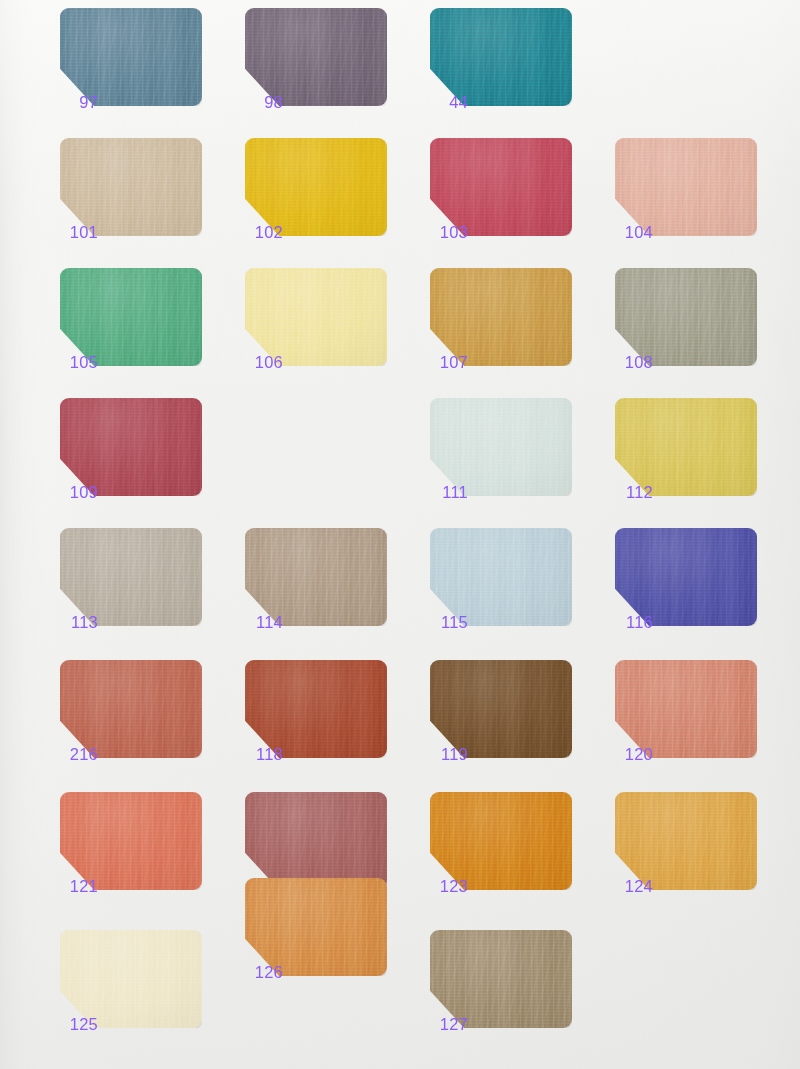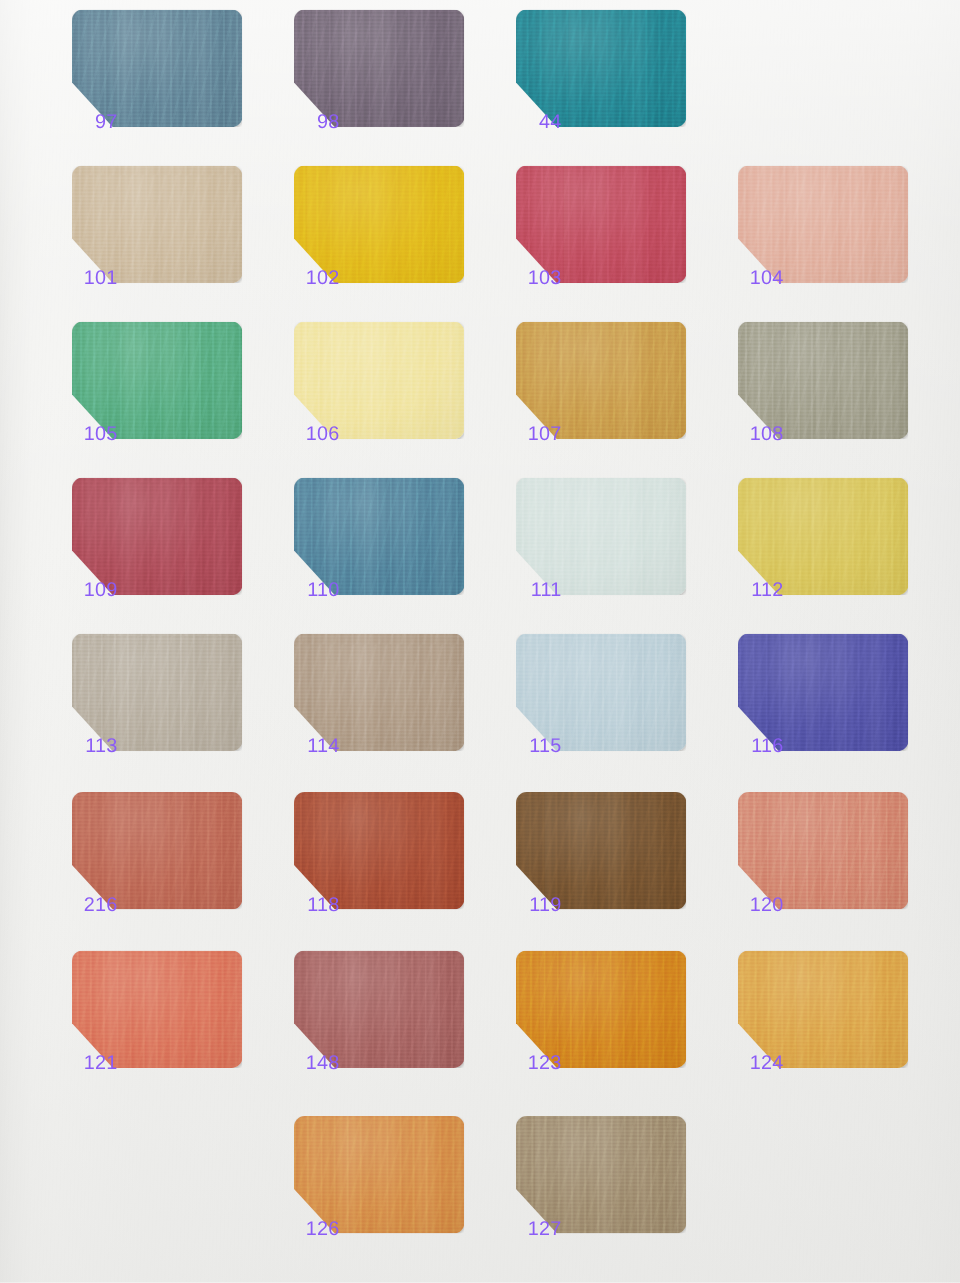--- a/index.html
+++ b/index.html
@@ -280,29 +280,20 @@
       </div>
       <div class="cell" style="left: 42px; top: 396px;">
         <div class="chip" title="109 — crimson rose">
           <div class="base" style="background: rgb(168, 67, 80);"></div>
           <div class="weave" style="background-position: 36px 24px;"></div>
           <div class="slub" style="background-position: 108px 0px;"></div>
           <div class="shade"></div>
         </div>
         <div class="num">109</div>
       </div>
-      <div class="cell" style="left: 227px; top: 396px;">
-        <div class="chip" title="110 — denim blue">
-          <div class="base" style="background: rgb(74, 125, 151);"></div>
-          <div class="weave" style="background-position: 9px 1px;"></div>
-          <div class="slub" style="background-position: 17px 0px;"></div>
-          <div class="shade"></div>
-        </div>
-        <div class="num">110</div>
-      </div>
       <div class="cell" style="left: 412px; top: 396px;">
         <div class="chip" title="111 — pale aqua">
           <div class="base" style="background: rgb(211, 224, 220);"></div>
           <div class="weave" style="background-position: 22px 8px;"></div>
           <div class="slub" style="background-position: 46px 0px;"></div>
           <div class="shade"></div>
         </div>
         <div class="num">111</div>
       </div>
       <div class="cell" style="left: 597px; top: 396px;">
@@ -415,21 +406,30 @@
       </div>
       <div class="cell" style="left: 597px; top: 790px;">
         <div class="chip" title="124 — amber honey">
           <div class="base" style="background: rgb(218, 160, 65);"></div>
           <div class="weave" style="background-position: 31px 9px;"></div>
           <div class="slub" style="background-position: 63px 0px;"></div>
           <div class="shade"></div>
         </div>
         <div class="num">124</div>
       </div>
-      <div class="cell" style="left: 227px; top: 928px; text-decoration: underline;">
+      <div class="cell" style="left: 42px; top: 928px;">
+        <div class="chip" title="125 — ivory cream">
+          <div class="base" style="background: rgb(238, 230, 198);"></div>
+          <div class="weave" style="background-position: 4px 16px;"></div>
+          <div class="slub" style="background-position: 92px 0px;"></div>
+          <div class="shade"></div>
+        </div>
+        <div class="num">125</div>
+      </div>
+      <div class="cell" style="left: 227px; top: 876px; text-decoration: underline;">
         <div class="chip" title="126 — copper orange">
           <div class="base" style="background: rgb(211, 135, 64);"></div>
           <div class="weave" style="background-position: 17px 23px;"></div>
           <div class="slub" style="background-position: 1px 0px;"></div>
           <div class="shade"></div>
         </div>
         <div class="num">126</div>
       </div>
       <div class="cell" style="left: 412px; top: 928px;">
         <div class="chip" title="127 — khaki brown">

